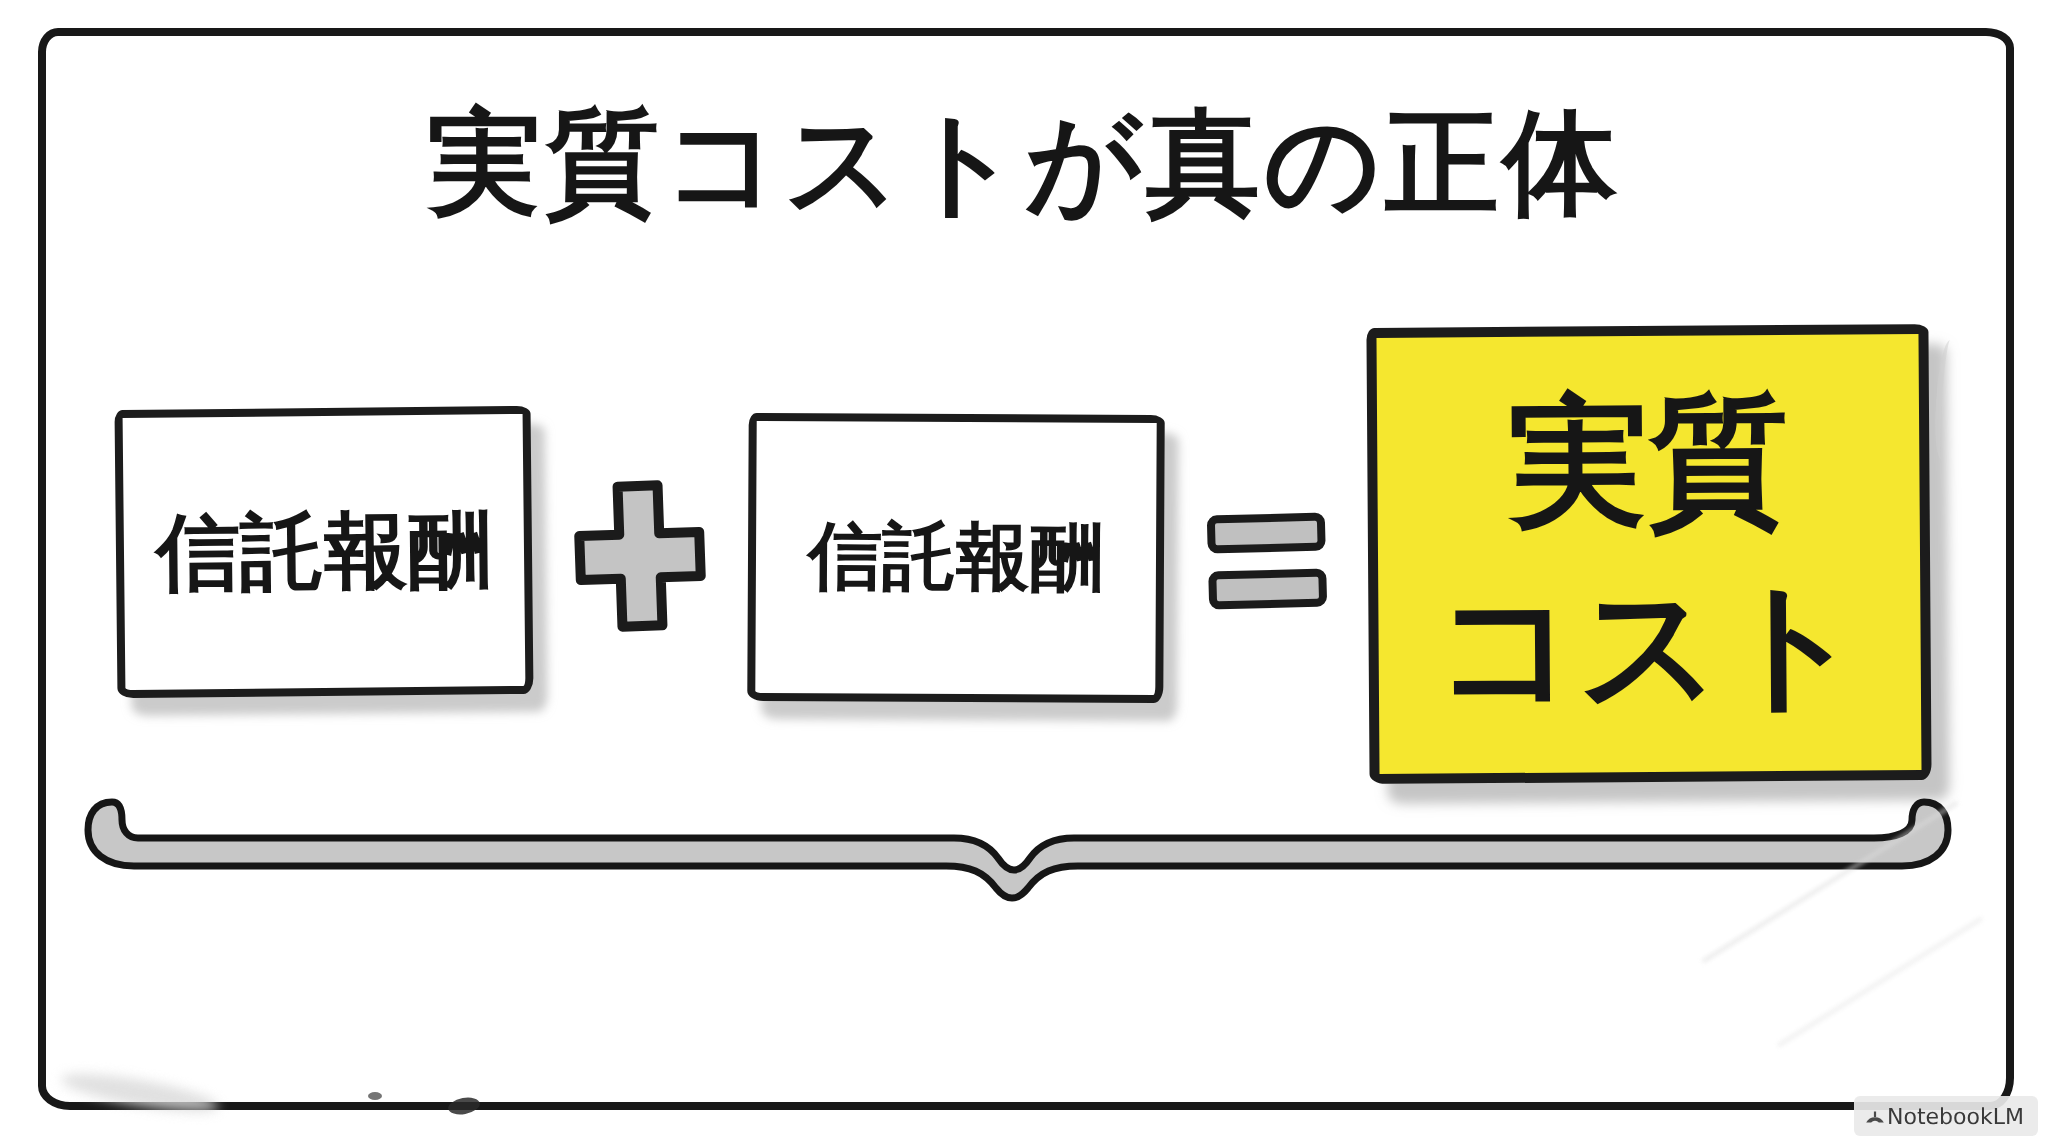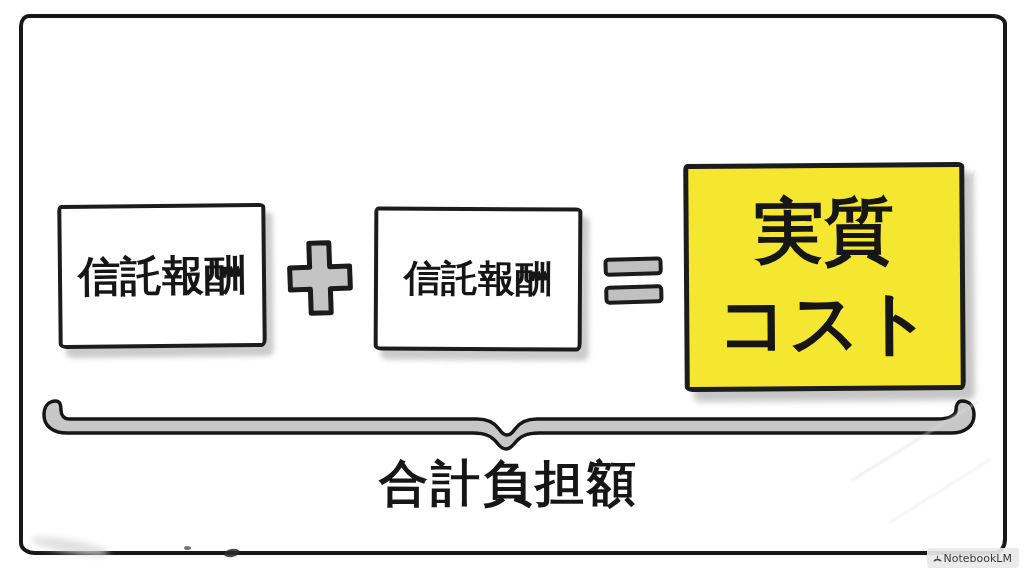--- a/index.html
+++ b/index.html
@@ -102,20 +102,21 @@
   .stray-mark { position: absolute; left: 968px; top: 170px; width: 10px; height: 60px;
                 border-left: 3px solid #d0d0d0; border-radius: 50%; transform: rotate(4deg); opacity: .5; }
 </style>
 </head>
 <body>
 
 <div class="canvas">
 
   <div class="frame"></div>
 
+  <div class="title">実質コストが真の正体</div>
 
   <div class="hand-box box-left">
     <span>信託報酬</span>
   </div>
 
   <svg class="op-plus" viewBox="0 0 66 76" aria-hidden="true">
     <path d="M23 3 H43 V27 H63 V49 H43 V73 H23 V49 H3 V27 H23 Z" fill="#c4c4c4" stroke="#1b1b1b" stroke-width="5" stroke-linejoin="round"></path>
   </svg>
 
   <div class="hand-box box-middle">
@@ -147,21 +148,20 @@
              C 916 18, 908 21, 897 21
              L 497 21
              C 487 21, 480 24, 475 31
              Q 467 43, 459 31
              C 454 24, 447 21, 437 21
              L 29 21
              C 24 21, 21 17, 21 12
              C 21 7, 20 3, 16 3 Z" fill="#c7c7c7" stroke="#161616" stroke-width="3.5" stroke-linejoin="round"></path>
   </svg>
 
-  <div class="brace-label">合計負担額</div>
 
   <div class="smudge-a"></div>
   <div class="smudge-b"></div>
   <div class="smudge-c"></div>
   <div class="scratch-a"></div>
   <div class="scratch-b"></div>
   <div class="stray-mark"></div>
 
   <div class="badge">
     <svg width="11" height="11" viewBox="0 0 20 20" aria-hidden="true">

